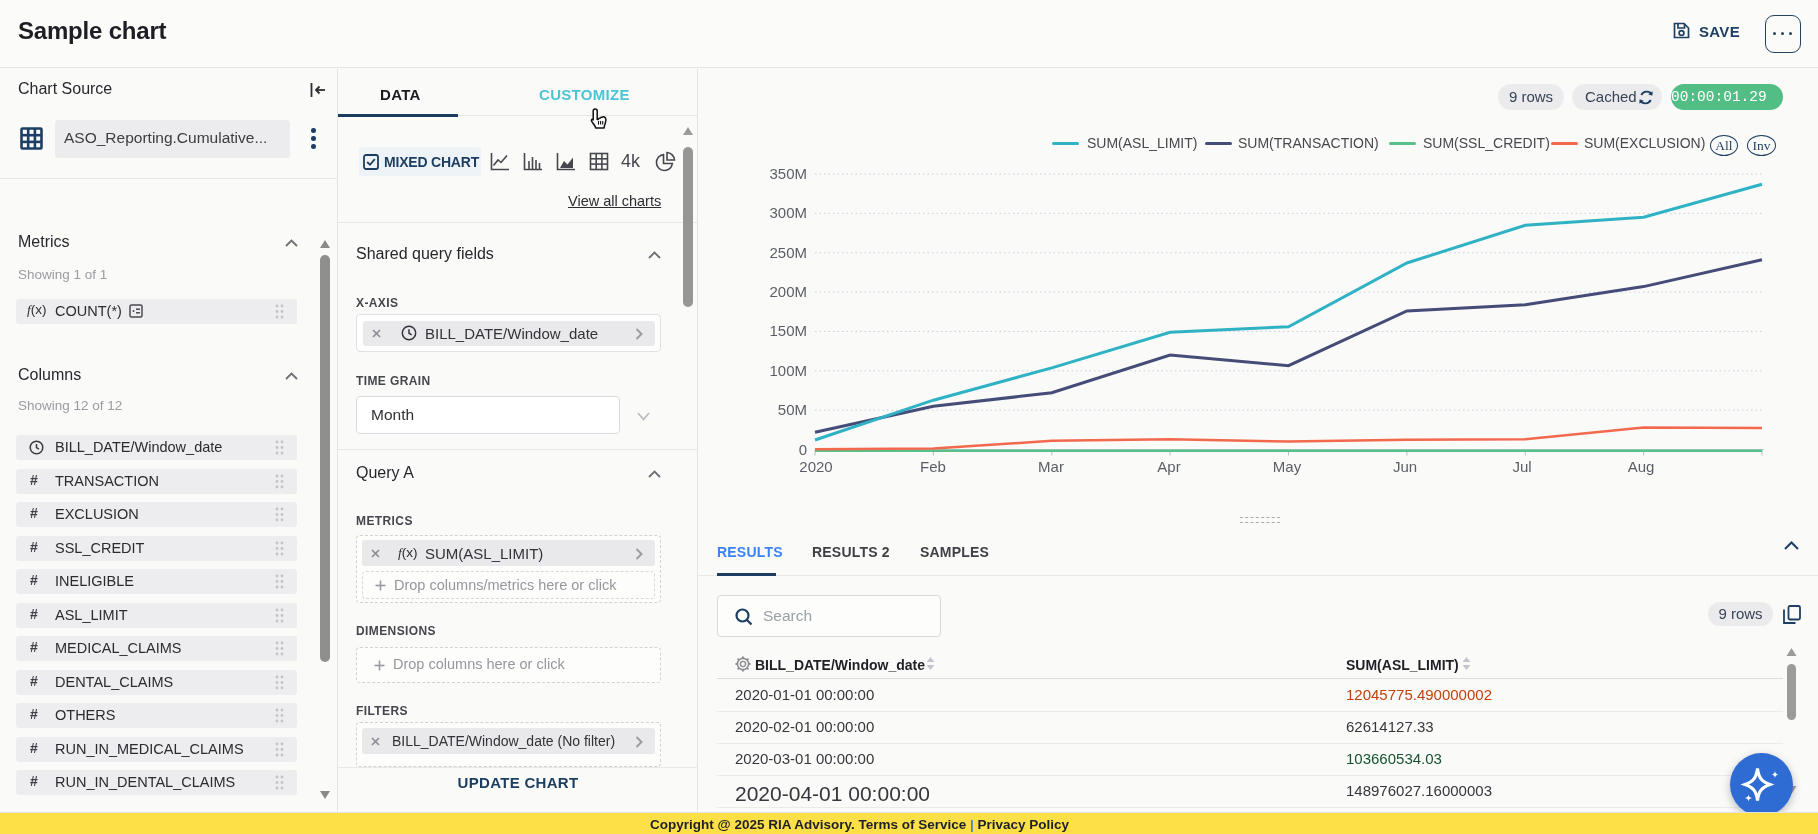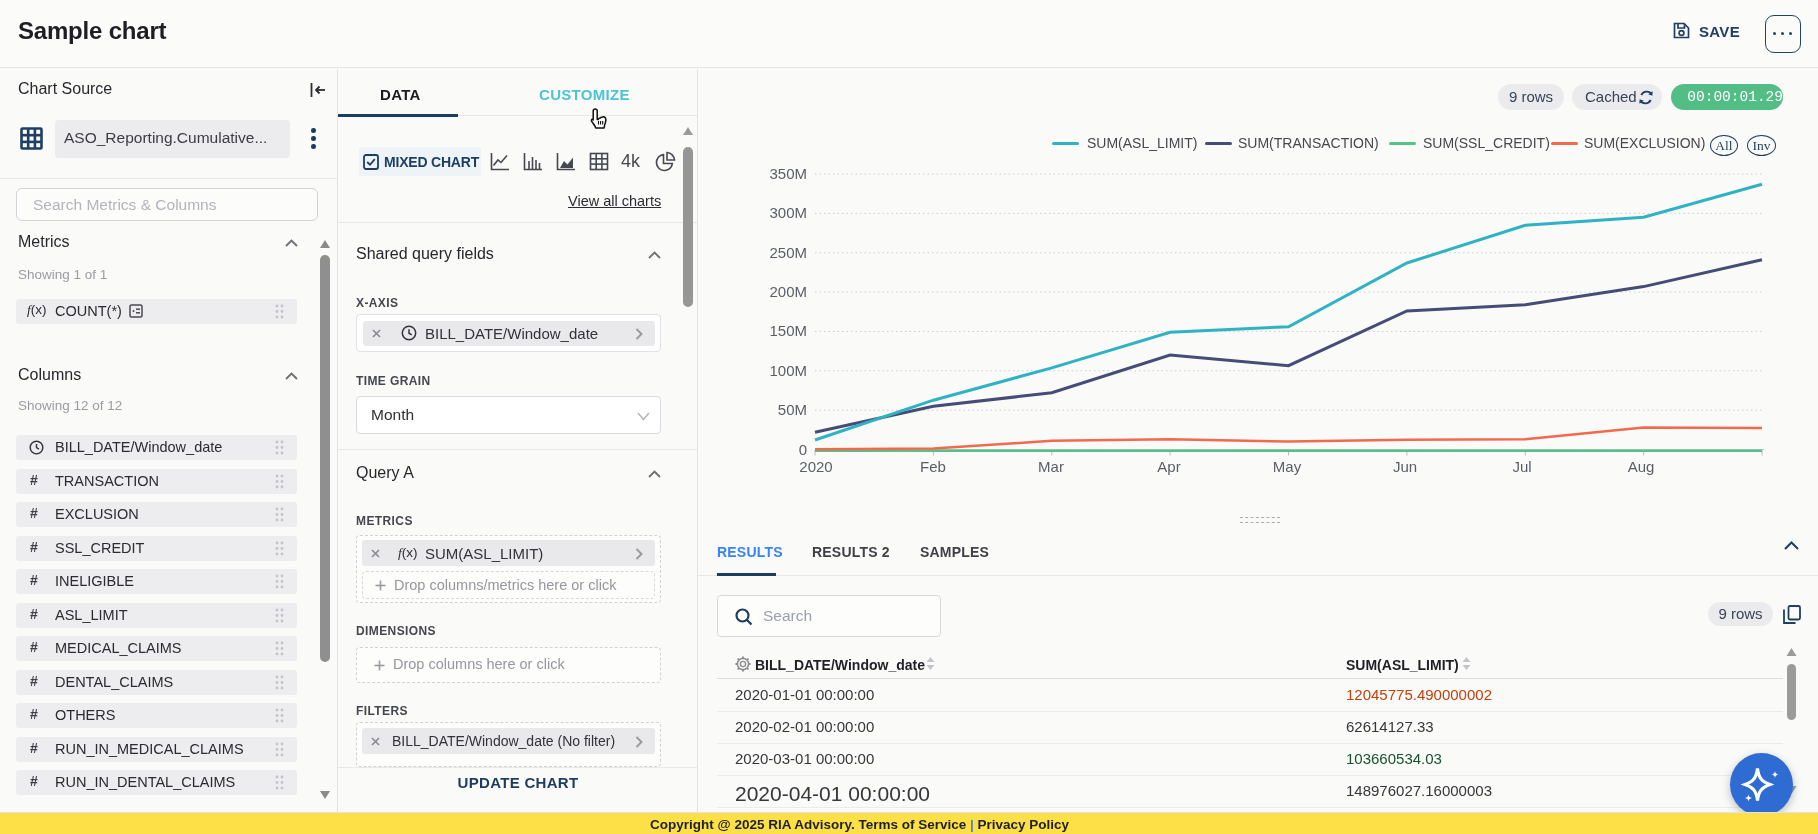--- a/index.html
+++ b/index.html
@@ -50,23 +50,20 @@
   </svg>
   <div class="abs" style="left:55px;top:51px;width:235px;height:38px;background:#ececee;border-radius:4px">
     <div class="abs" style="left:9px;top:9px;font-size:15.5px;color:#3c3c42;white-space:nowrap">ASO_Reporting.Cumulative...</div>
   </div>
   <div class="abs" style="left:311px;top:59px;width:5px;height:22px">
     <div class="abs" style="left:0;top:0;width:4.6px;height:4.6px;border-radius:50%;background:#1c3d5f"></div>
     <div class="abs" style="left:0;top:8px;width:4.6px;height:4.6px;border-radius:50%;background:#1c3d5f"></div>
     <div class="abs" style="left:0;top:16px;width:4.6px;height:4.6px;border-radius:50%;background:#1c3d5f"></div>
   </div>
   <div class="abs" style="left:0;top:109px;width:338px;border-top:1px solid #e8e8e6"></div>
-  <div class="abs" style="left:16px;top:119px;width:302px;height:33px;border:1px solid #d4d4d8;border-radius:6px;background:#fcfcfb">
-    <div class="abs" style="left:16px;top:7px;font-size:15.5px;color:#b3b3bb">Search Metrics &amp; Columns</div>
-  </div>
 
   <div class="sect" style="left:18px;top:164px">Metrics</div>
   <svg class="abs" style="left:285px;top:170px" width="13" height="8" viewBox="0 0 13 8" fill="none" stroke="#6e6e74" stroke-width="1.8">
       <path d="M1,7 L6.5,1.5 L12,7"></path>
     </svg>
   <div class="muted" style="left:18px;top:198px">Showing 1 of 1</div>
   <div class="item" style="top:230px">
     <div class="abs" style="left:11px;top:3px;font-size:13.5px;color:#2e2e34"><i style="font-family:'Liberation Serif',serif">f</i>(x)</div>
     <div class="itxt" style="left:39px">COUNT(*)</div>
     <svg class="abs" style="left:113px;top:5px" width="14" height="14" viewBox="0 0 14 14" fill="none" stroke="#4a4a52" stroke-width="1.5">
@@ -323,21 +320,21 @@
           <circle cx="8" cy="8" r="6.7"></circle>
           <path d="M8,4.2 V8.2 L10.7,9.8"></path>
         </svg>
       <div class="abs ptxt" style="left:62px;top:4px">BILL_DATE/Window_date</div>
       <svg class="abs" style="left:272px;top:7px" width="8" height="12" viewBox="0 0 8 12" fill="none" stroke="#9a9aa2" stroke-width="2">
           <path d="M1.5,1 L6.5,6 L1.5,11"></path>
         </svg>
     </div>
   </div>
   <div class="lbl" style="left:18px;top:305px">TIME GRAIN</div>
-  <div class="abs" style="left:18px;top:327px;width:305px;height:38px;background:#fff;border:1px solid #dadade;border-radius:4px">
+  <div class="abs" style="left:18px;top:327px;width:264px;height:38px;background:#fff;border:1px solid #dadade;border-radius:4px">
     <div class="abs" style="left:14px;top:9px;font-size:15.5px;color:#2f2f35">Month</div>
     <svg class="abs" style="left:280px;top:15px" width="13" height="9" viewBox="0 0 13 9" fill="none" stroke="#b9b9bf" stroke-width="1.6">
         <path d="M1,1 L6.5,7.5 L12,1"></path>
       </svg>
   </div>
   <div class="abs" style="left:0;top:380px;width:360px;border-top:1px solid #e8e8e6"></div>
 
   <div class="sect" style="left:18px;top:395px">Query A</div>
   <svg class="abs" style="left:310px;top:401px" width="13" height="8" viewBox="0 0 13 8" fill="none" stroke="#6e6e74" stroke-width="1.8">
       <path d="M1,7 L6.5,1.5 L12,7"></path>
@@ -398,21 +395,21 @@
   <div class="abs" style="left:800px;top:15px;width:66px;height:26px;background:#ebebed;border-radius:13px;text-align:center;line-height:26px;font-size:15px;color:#374357">9 rows</div>
   <div class="abs" style="left:874px;top:15px;width:90px;height:26px;background:#ebebed;border-radius:13px">
     <div class="abs" style="left:13px;top:4px;font-size:15px;color:#374357">Cached</div>
     <svg class="abs" style="left:66px;top:6px" width="16" height="15" viewBox="0 0 16 15" fill="none" stroke="#1e3f63" stroke-width="1.9">
       <path d="M13.8,4.5 A6,6 0 0 0 3.3,5"></path>
         <path d="M2.2,10.5 A6,6 0 0 0 12.7,10"></path>
       <polygon points="14.6,1.2 14.3,5.8 10.2,4.2" fill="#1e3f63" stroke="none"></polygon>
       <polygon points="1.4,13.8 1.7,9.2 5.8,10.8" fill="#1e3f63" stroke="none"></polygon>
     </svg>
   </div>
-  <div class="abs" style="left:973px;top:15px;width:112px;height:26px;background:#52be86;border-radius:13px;text-align:right;line-height:26.5px;font-size:14.5px;color:#fff;font-family:'Liberation Mono',monospace;letter-spacing:0">00:00:01.29</div>
+  <div class="abs" style="left:973px;top:15px;width:112px;height:26px;background:#52be86;border-radius:13px;text-align:left;line-height:26.5px;font-size:14.5px;color:#fff;font-family:'Liberation Mono',monospace;letter-spacing:0">00:00:01.29</div>
 
   <div class="abs" style="left:354px;top:73px;width:27px;height:3.4px;border-radius:2px;background:#30b2c5"></div>
   <div class="abs" style="left:389px;top:66px;font-size:14px;color:#47484f">SUM(ASL_LIMIT)</div>
   <div class="abs" style="left:507px;top:73px;width:27px;height:3.4px;border-radius:2px;background:#444c77"></div>
   <div class="abs" style="left:540px;top:66px;font-size:14px;color:#47484f">SUM(TRANSACTION)</div>
   <div class="abs" style="left:691px;top:73px;width:27px;height:3.4px;border-radius:2px;background:#57c189"></div>
   <div class="abs" style="left:725px;top:66px;font-size:14px;color:#47484f">SUM(SSL_CREDIT)</div>
   <div class="abs" style="left:853px;top:73px;width:27px;height:3.4px;border-radius:2px;background:#f2694e"></div>
   <div class="abs" style="left:886px;top:66px;font-size:14px;color:#47484f">SUM(EXCLUSION)</div>
   <div class="abs" style="left:1012px;top:66px;width:28px;height:21px;border:1.5px solid #1c3d5f;border-radius:50%;text-align:center;line-height:19px;font-size:13.5px;color:#1c3d5f;font-family:'Liberation Serif',serif">All</div>

